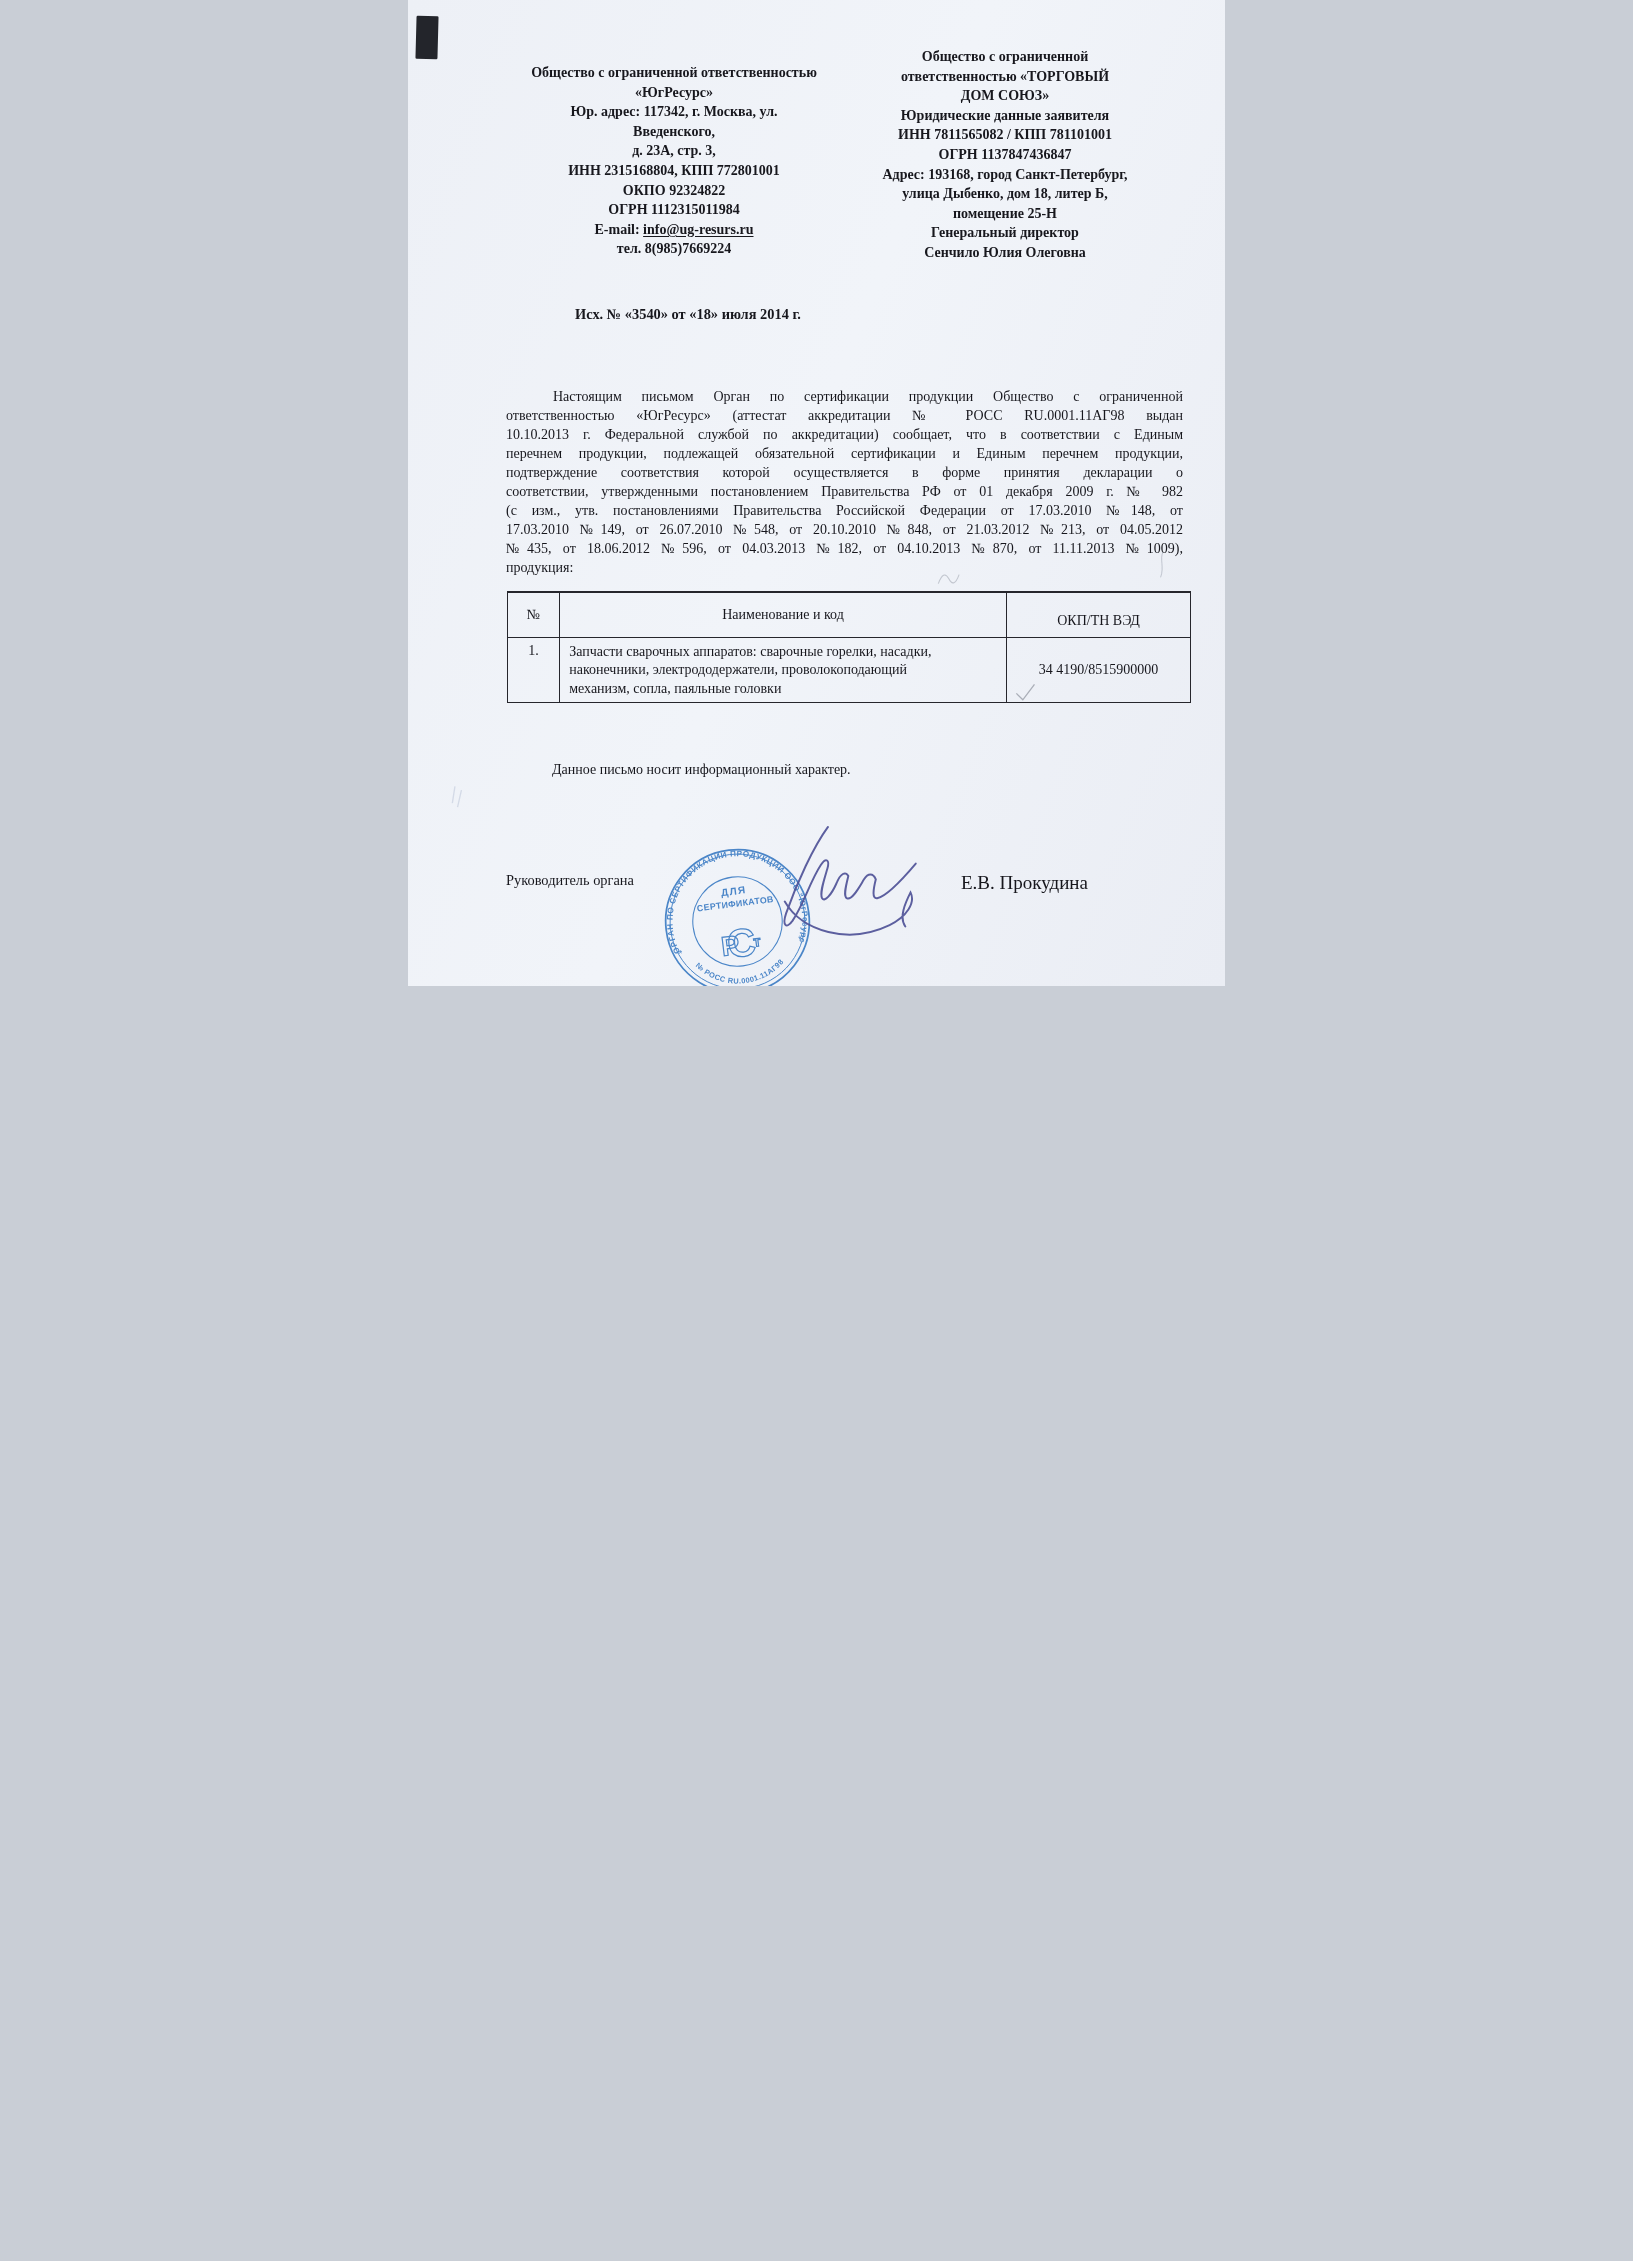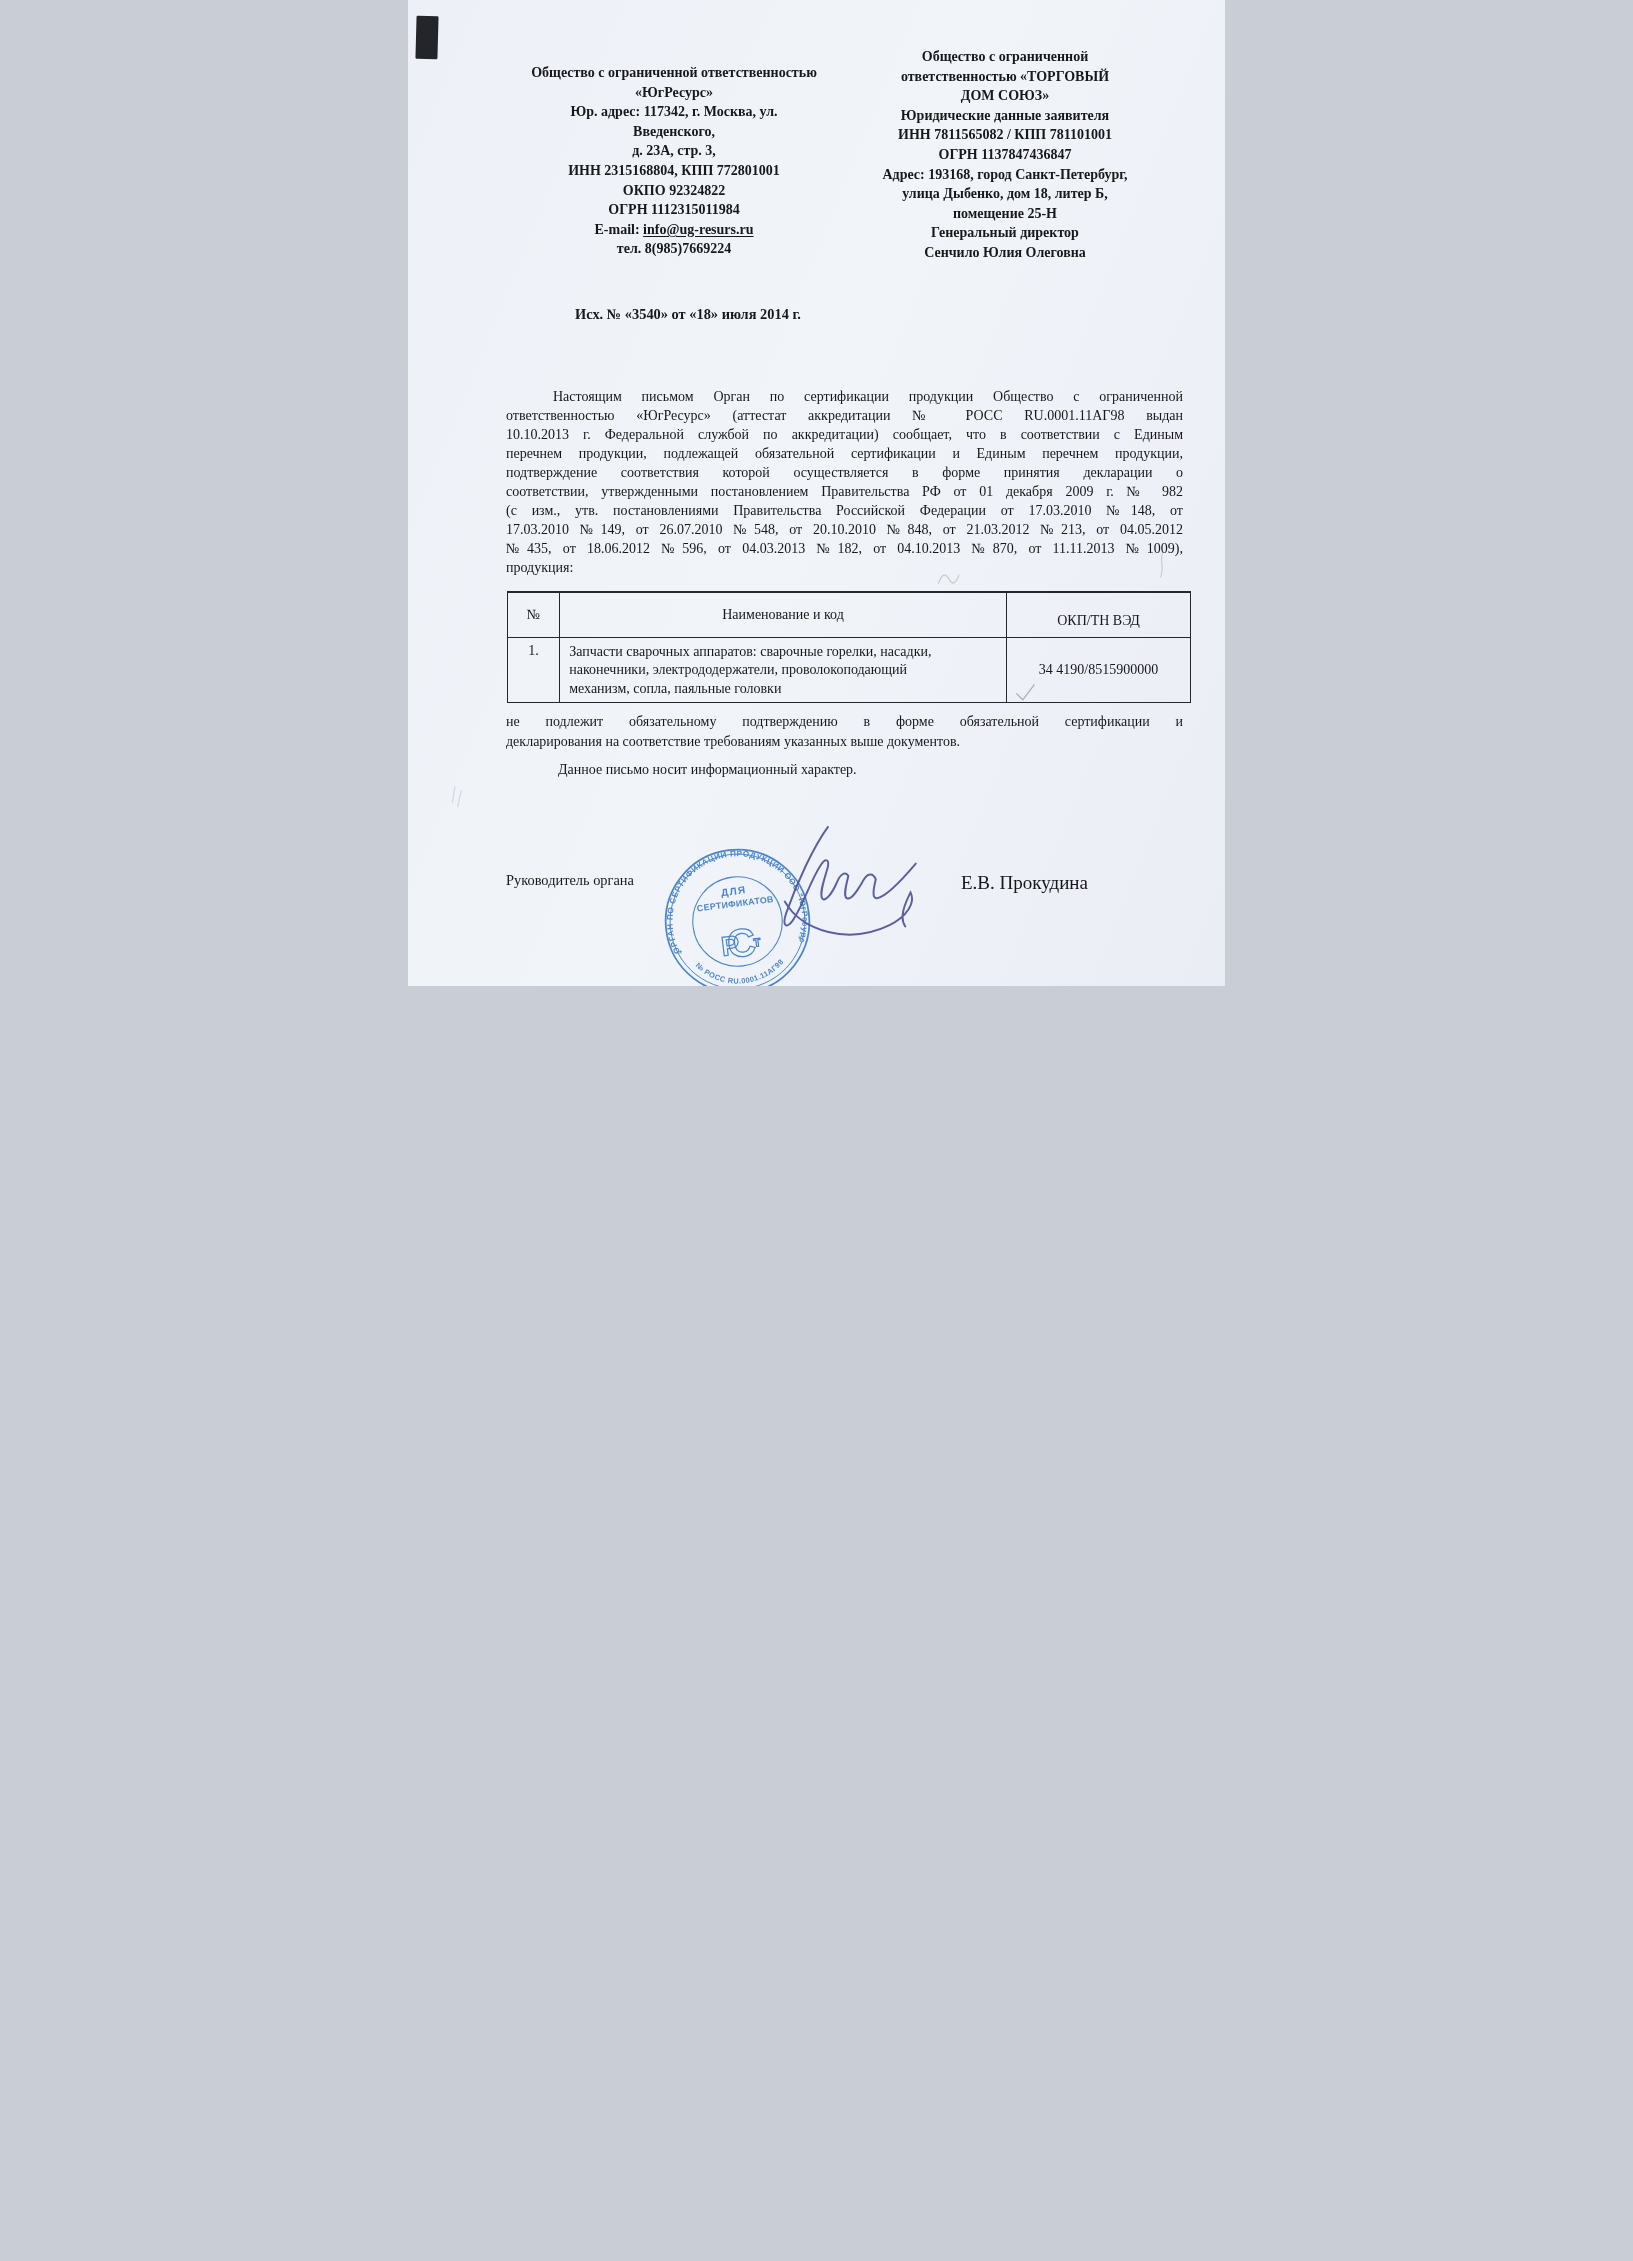--- a/index.html
+++ b/index.html
@@ -23,21 +23,21 @@
     border-collapse:collapse; font-size:14px; table-layout:fixed; }
   table.products th, table.products td { border:1.3px solid #26262c; font-weight:normal; }
   table.products tr.h th { border-top:2px solid #26262c; height:30px; vertical-align:middle; }
   th.c-no  { width:49px; }
   th.c-name{ width:444px; }
   th.c-code{ width:181px; vertical-align:top; padding-top:13px; }
   td.c-no  { vertical-align:top; text-align:center; padding-top:5.2px; }
   td.c-name{ padding:5.2px 9.2px 3.9px 9.2px; line-height:18.3px; }
   td.c-code{ text-align:center; vertical-align:middle; }
   .after { position:absolute; left:98px; top:712px; width:677px; font-size:14px; line-height:20px; }
-  .info-note { position:absolute; left:150px; top:762px; font-size:14px; }
+  .info-note { position:absolute; left:144px; top:762px; font-size:14px; }
   .signoff-label { position:absolute; left:98px; top:872px; font-size:14.4px; }
   .signoff-name  { position:absolute; left:553px; top:872px; font-size:19px; }
   .stamp { position:absolute; left:255px; top:847px; width:149px; height:149px;
     transform:rotate(-7deg); opacity:0.93; }
   .stamp text, .stamp textPath { font-family:"Liberation Sans", sans-serif; }
   .signature { position:absolute; left:357px; top:823px; }
   .artifact { position:absolute; }
 </style>
 </head>
 <body>
@@ -100,24 +100,20 @@
       <td class="c-name">
         <div>Запчасти сварочных аппаратов: сварочные горелки, насадки,</div>
         <div>наконечники, электрододержатели, проволокоподающий</div>
         <div>механизм, сопла, паяльные головки</div>
       </td>
       <td class="c-code">34 4190/8515900000</td>
     </tr>
   </tbody>
     </table>
 
-  <div class="after">
-    <div class="jline">не подлежит обязательному подтверждению в форме обязательной сертификации и</div>
-    <div class="plainline">декларирования на соответствие требованиям указанных выше документов.</div>
-  </div>
 
   <div class="info-note">Данное письмо носит информационный характер.</div>
 
   <div class="signoff-label">Руководитель органа</div>
   <div class="signoff-name">Е.В. Прокудина</div>
 
   <svg class="stamp" viewBox="0 0 220 220">
     <g fill="none" stroke="#3f7ec5">
       <circle cx="110" cy="110" r="106" stroke-width="2.6"></circle>
       <circle cx="110" cy="110" r="99.5" stroke-width="1.4"></circle>

